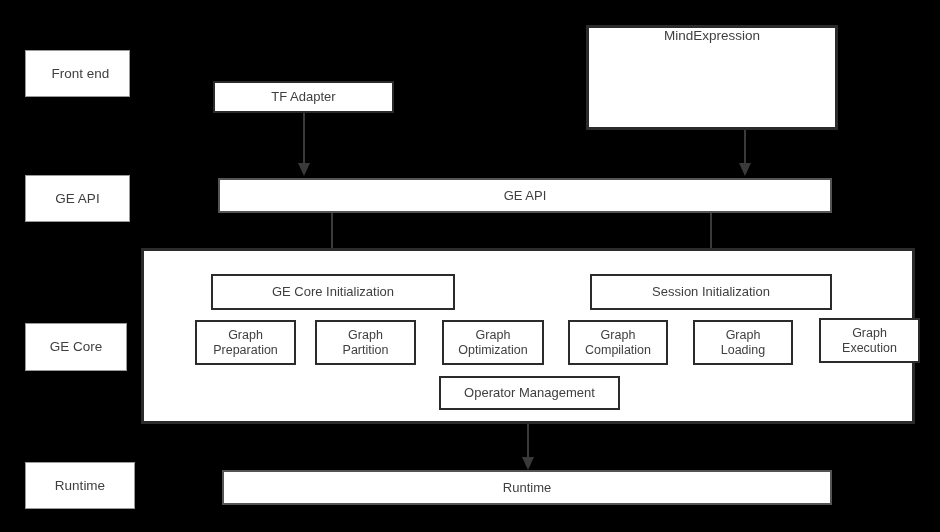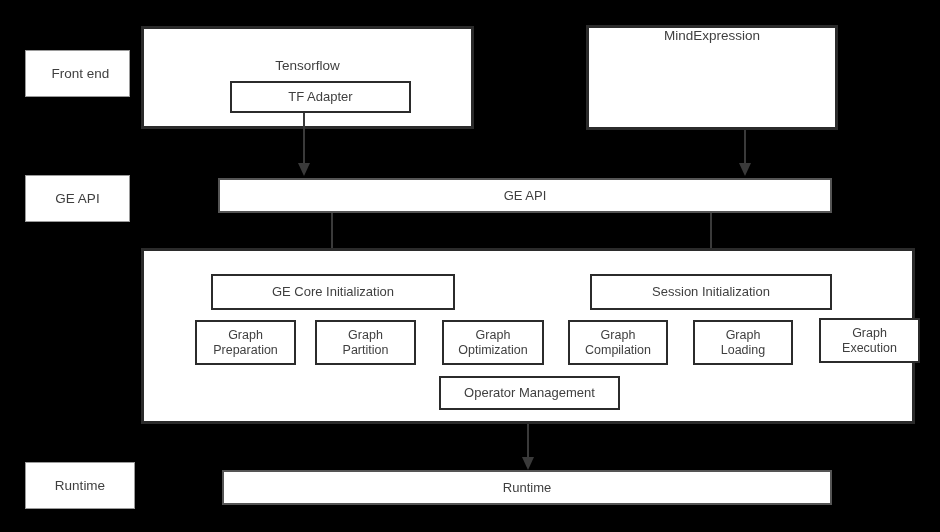--- a/index.html
+++ b/index.html
@@ -85,28 +85,26 @@
 </style>
 </head>
 <body>
 
 <div id="canvas">
 
   <div class="box lane-label" style="left:25px; top:50px; width:105px; height:47px;padding-left:6px;">Front end</div>
 
   <div class="box lane-label" style="left:25px; top:175px; width:105px; height:47px;">GE API</div>
 
+  <div class="box lane-label" style="left:25px; top:323px; width:102px; height:48px;">GE Core</div>
 
   <div class="box lane-label" style="left:25px; top:462px; width:110px; height:47px;">Runtime</div>
 
-  <div class="box group-box" style="left:141px; top:26px; width:333px; height:103px;">
-    <span class="group-title" style="top:29px;">Tensorflow</span>
-  </div>
 
-  <div class="box init" style="left:230px; top:81px; width:181px; height:32px;">TF Adapter</div>
+  <div class="box init" style="left:213px; top:81px; width:181px; height:32px;">TF Adapter</div>
 
   <div class="box group-box" style="left:586px; top:25px; width:252px; height:105px; ">
     <span style="font-size:13.5px;">MindExpression</span>
   </div>
 
   <div class="conn" style="left:303px; top:113px; height:52px;"></div>
   <div class="arrowhead" style="left:298px; top:163px;"></div>
 
   <div class="conn" style="left:744px; top:130px; height:35px;"></div>
   <div class="arrowhead" style="left:739px; top:163px;"></div>

